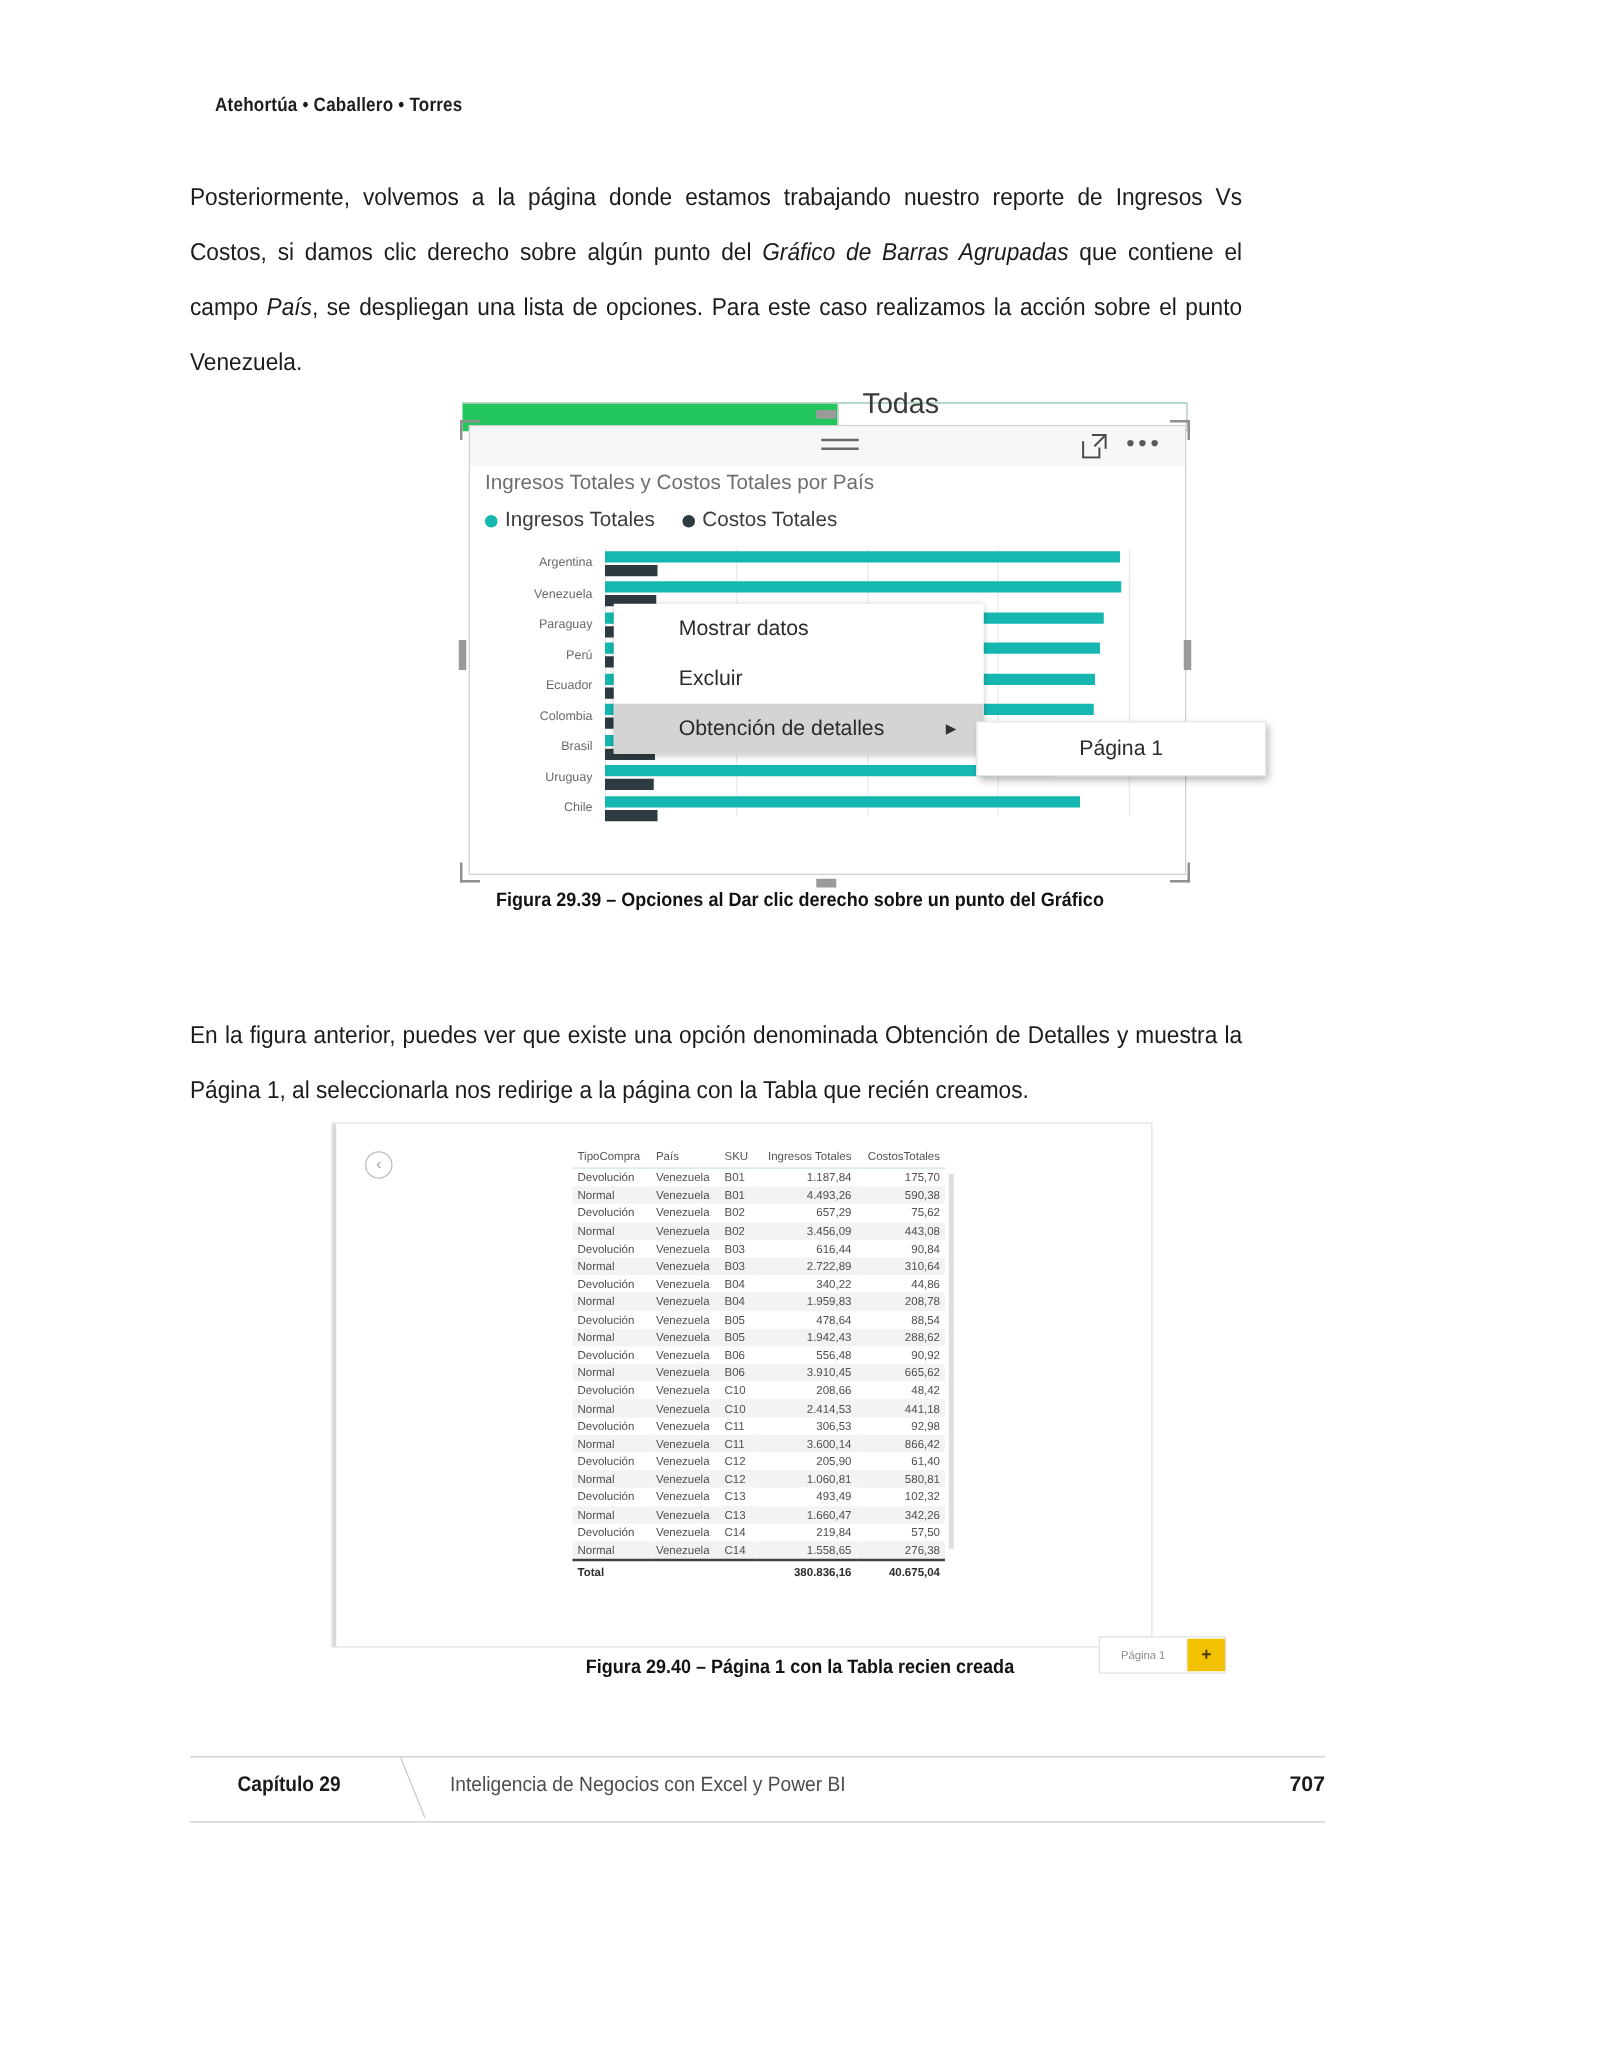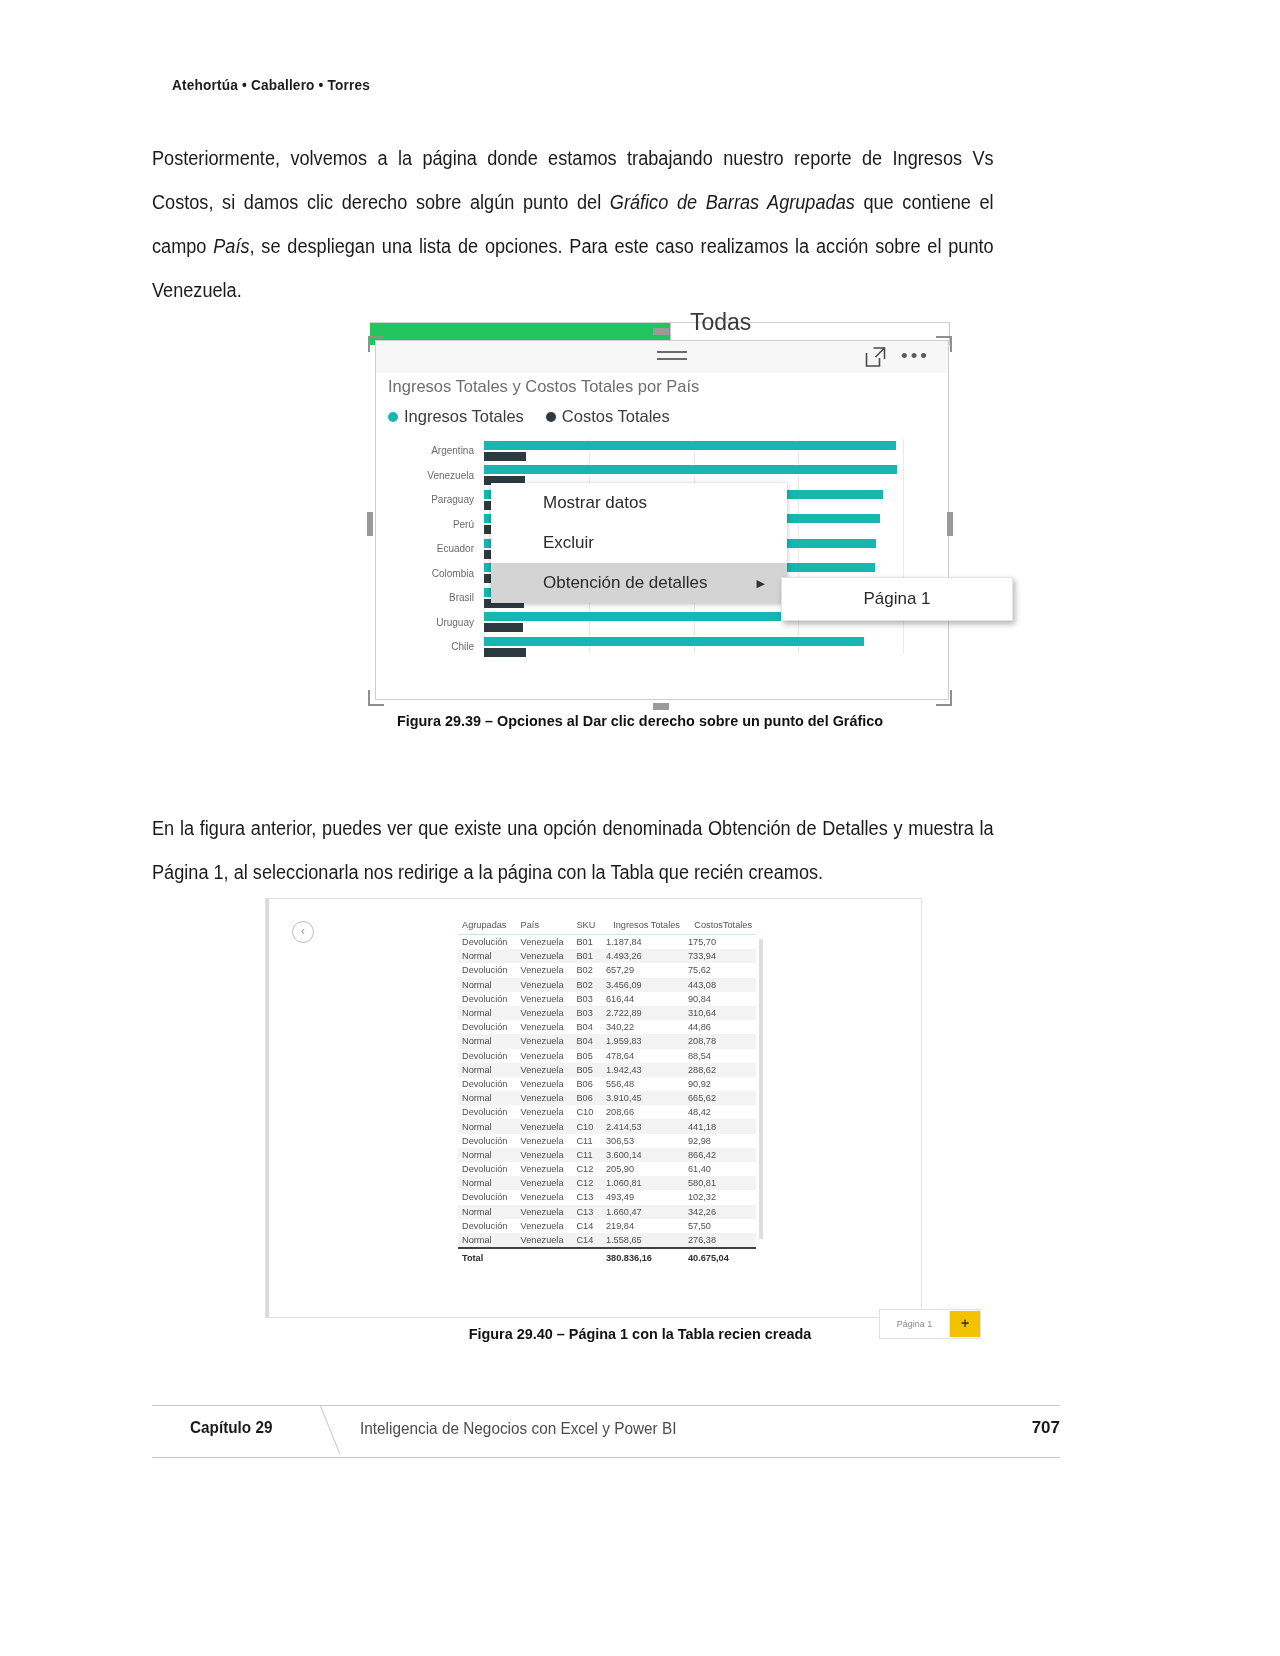--- a/index.html
+++ b/index.html
@@ -162,21 +162,21 @@
   table.pbi th{
     font-weight:400;color:#555;
     border-bottom:1px solid #cfe6e6;
     padding:3px 4px 4px 4px;white-space:nowrap;
     text-align:left;
   }
   table.pbi th.num{text-align:right;}
   table.pbi td{
     padding:2.1px 4px;white-space:nowrap;
   }
-  table.pbi td.num{text-align:left;}
+  table.pbi td.num{text-align:right;}
   table.pbi tbody tr:nth-child(even){background:#f3f3f3;}
   table.pbi tfoot td{
     font-weight:700;color:#2f2f2f;
     border-top:2px solid #404040;padding:4px 4px 2px 4px;
   }
   .tbl-scrollbar{
     position:absolute;right:0px;top:22px;width:4px;height:300px;
     background:#dedede;
   }
   .pagebar{
@@ -353,41 +353,41 @@
   <div class="para" id="para2">En la figura anterior, puedes ver que existe una opción denominada Obtención de Detalles y muestra la Página 1, al seleccionarla nos redirige a la página con la Tabla que recién creamos.</div>
 
   <div class="fig2">
     <div class="fig2-left"></div>
     <div class="back-circle">‹</div>
 
     <div class="tablewrap">
       <table class="pbi">
         <thead>
           <tr>
-            <th>Agrupadas</th>
+            <th>TipoCompra</th>
             <th>País</th>
             <th>SKU</th>
             <th class="num">Ingresos Totales</th>
             <th class="num">CostosTotales</th>
           </tr>
         </thead>
         <tbody id="tbl-body">
             <tr>
               <td>Devolución</td>
               <td>Venezuela</td>
               <td>B01</td>
               <td class="num">1.187,84</td>
               <td class="num">175,70</td>
             </tr>
             <tr>
               <td>Normal</td>
               <td>Venezuela</td>
               <td>B01</td>
               <td class="num">4.493,26</td>
-              <td class="num">733,94</td>
+              <td class="num">590,38</td>
             </tr>
             <tr>
               <td>Devolución</td>
               <td>Venezuela</td>
               <td>B02</td>
               <td class="num">657,29</td>
               <td class="num">75,62</td>
             </tr>
             <tr>
               <td>Normal</td>

